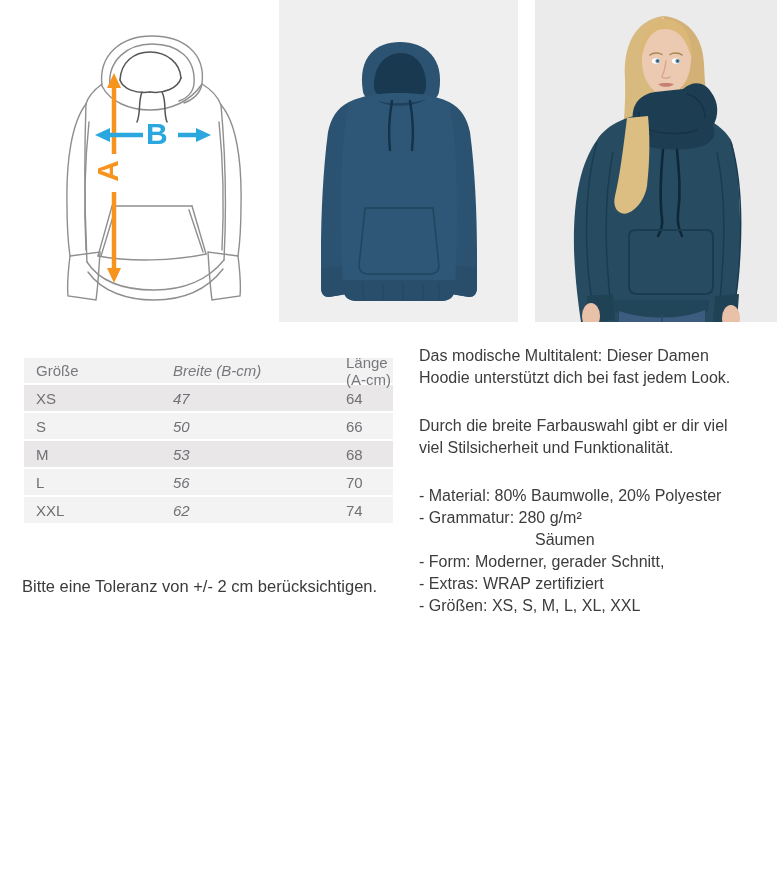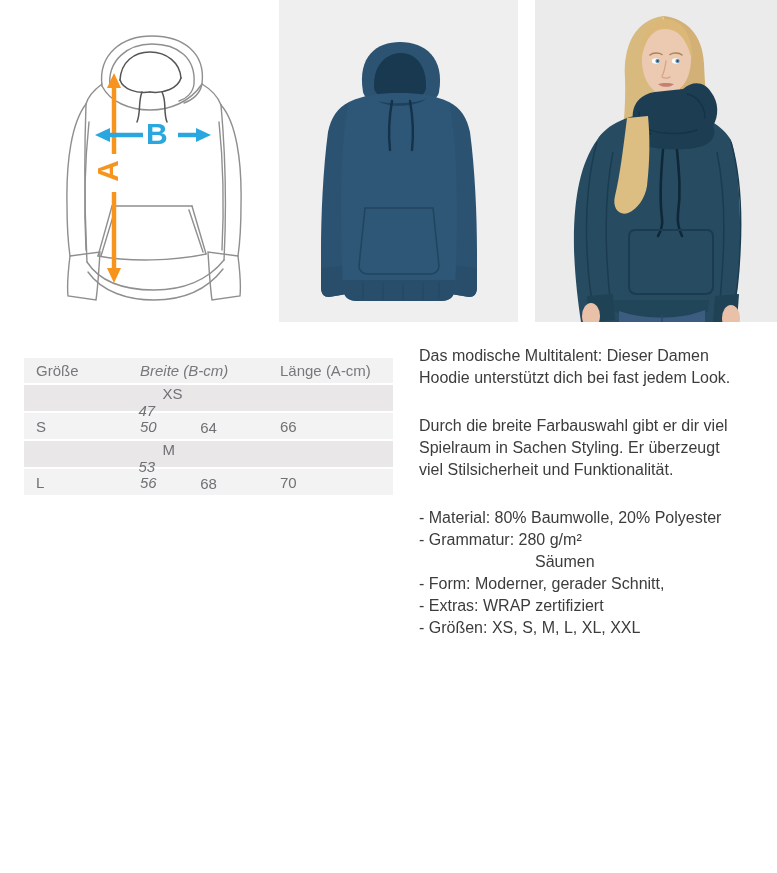--- a/index.html
+++ b/index.html
@@ -11,23 +11,23 @@
   .diagram-box{position:absolute;left:40px;top:10px;width:240px;height:300px;}
   .diagram-box svg{position:absolute;left:0;top:0;}
   .measure-label{position:absolute;font-weight:bold;font-size:30px;line-height:30px;}
   .measure-label.b{left:106px;top:109px;color:#2ba7e0;}
   .measure-label.a{left:57px;top:146px;color:#f7941e;transform:rotate(-90deg);}
   .photo-flat{position:absolute;left:279px;top:0px;width:239px;height:322px;}
   .photo-model{position:absolute;left:535px;top:0px;width:242px;height:322px;}
 
   
   .size-table{position:absolute;left:24px;top:358px;width:369px;font-size:15px;}
-  .st-row{display:flex;align-items:center;height:26px;margin-top:2px;color:#707075;}
+  .st-row{display:flex;align-items:center;height:26px;margin-top:2px;color:#707075;gap:33px;}
   .st-row.head{height:25px;margin-top:0;background:#f3f2f2;color:#77777c;}
-  .st-row.odd{background:#e9e7e8;flex-direction:column;}
+  .st-row.odd{background:#e9e7e8;}
   .st-row.even{background:#f4f3f3;}
   .st-c1{width:104px;padding-left:12px;}
   .st-c2{width:140px;font-style:italic;}
   .st-c3{flex:1;}
 
   .tolerance-note{position:absolute;left:22px;top:577px;font-size:16.5px;color:#3b3b3b;}
 
   
   .description{position:absolute;left:419px;top:345px;width:352px;font-size:16px;line-height:22px;color:#3c3c3c;}
   .desc-block{margin:0 0 26px 0;}
@@ -218,31 +218,36 @@
     <div class="st-row odd">
       <span class="st-c1">M</span>
       <span class="st-c2">53</span>
       <span class="st-c3">68</span>
     </div>
     <div class="st-row even">
       <span class="st-c1">L</span>
       <span class="st-c2">56</span>
       <span class="st-c3">70</span>
     </div>
-  </div>
-
+    <div class="st-row even">
+      <span class="st-c1">XXL</span>
+      <span class="st-c2">62</span>
+      <span class="st-c3">74</span>
+    </div>
+  </div>
+
+  <div class="tolerance-note">Bitte eine Toleranz von +/- 2 cm berücksichtigen.</div>
 
   <div class="description">
     <div class="desc-block">
       <div class="desc-line">Das modische Multitalent: Dieser Damen</div>
       <div class="desc-line">Hoodie unterstützt dich bei fast jedem Look.</div>
     </div>
     <div class="desc-block">
       <div class="desc-line">Durch die breite Farbauswahl gibt er dir viel</div>
-      <div class="desc-line">Spielraum in Sachen Styling. Er überzeugt</div>
       <div class="desc-line">viel Stilsicherheit und Funktionalität.</div>
     </div>
     <div class="desc-block">
       <div class="desc-line">- Material: 80% Baumwolle, 20% Polyester</div>
       <div class="desc-line">- Grammatur: 280 g/m²</div>
       <div class="desc-line indent-saeumen">Säumen</div>
       <div class="desc-line">- Form: Moderner, gerader Schnitt,</div>
       <div class="desc-line">- Extras: WRAP zertifiziert</div>
       <div class="desc-line">- Größen: XS, S, M, L, XL, XXL</div>
     </div>

